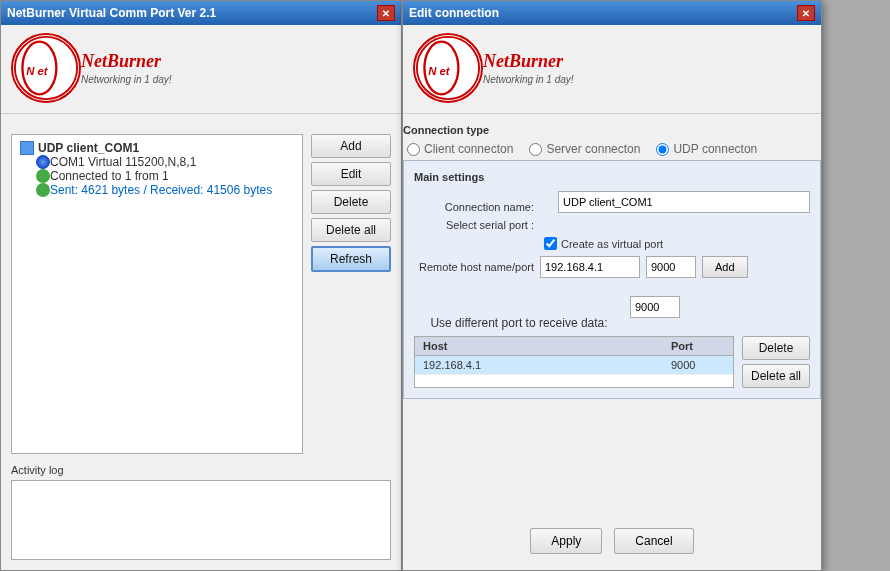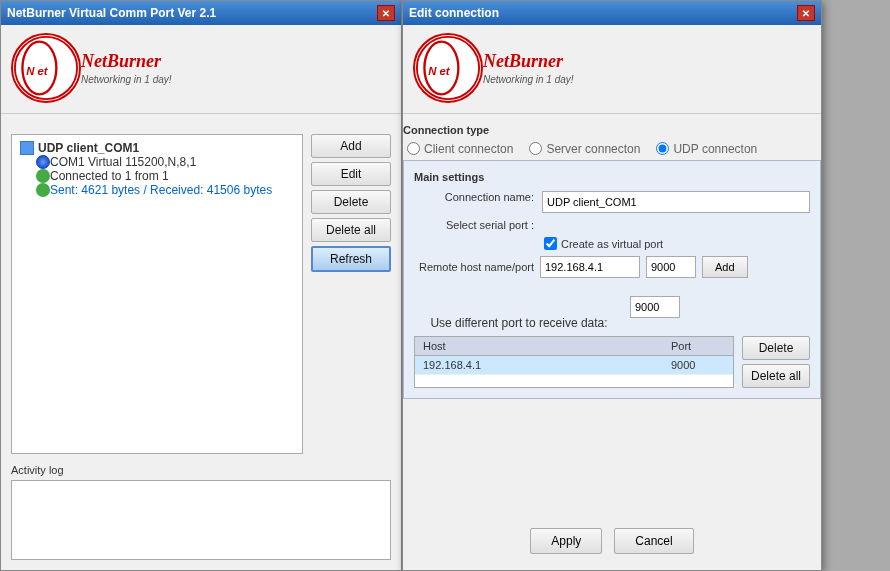--- a/index.html
+++ b/index.html
@@ -225,21 +225,21 @@
 
     .radio-group {
       display: flex;
       gap: 16px;
       align-items: center;
       padding-left: 4px;
     }
 
     .radio-item {
       display: flex;
-      align-items: flex-start;
+      align-items: center;
       gap: 4px;
       color: #666;
     }
 
     .radio-item input { margin: 0; }
 
     
     .settings-section {
       border: 1px solid #b0b8cc;
       background: #e8eef8;
@@ -249,23 +249,23 @@
 
     .settings-title {
       font-size: 11px;
       font-weight: bold;
       color: #333;
       margin-bottom: 8px;
     }
 
     .form-row {
       display: flex;
-      align-items: flex-start;
+      align-items: flex-end;
       margin-bottom: 6px;
-      gap: 8px;
+      gap: 24px;
     }
 
     .form-label {
       width: 120px;
       text-align: right;
       color: #333;
       font-size: 11px;
       flex-shrink: 0;
     }
 
@@ -374,21 +374,21 @@
 
     .host-table-header {
       display: flex;
       background: #d0d8e8;
       border-bottom: 1px solid #aaa;
     }
 
     .host-table-th {
       padding: 3px 8px;
       font-size: 11px;
-      font-weight: normal;
+      font-weight: bold;
       color: #333;
     }
 
     .host-col { flex: 1; }
     .port-col { width: 70px; }
 
     .host-table-row {
       display: flex;
       border-bottom: 1px solid #eee;
       cursor: pointer;

